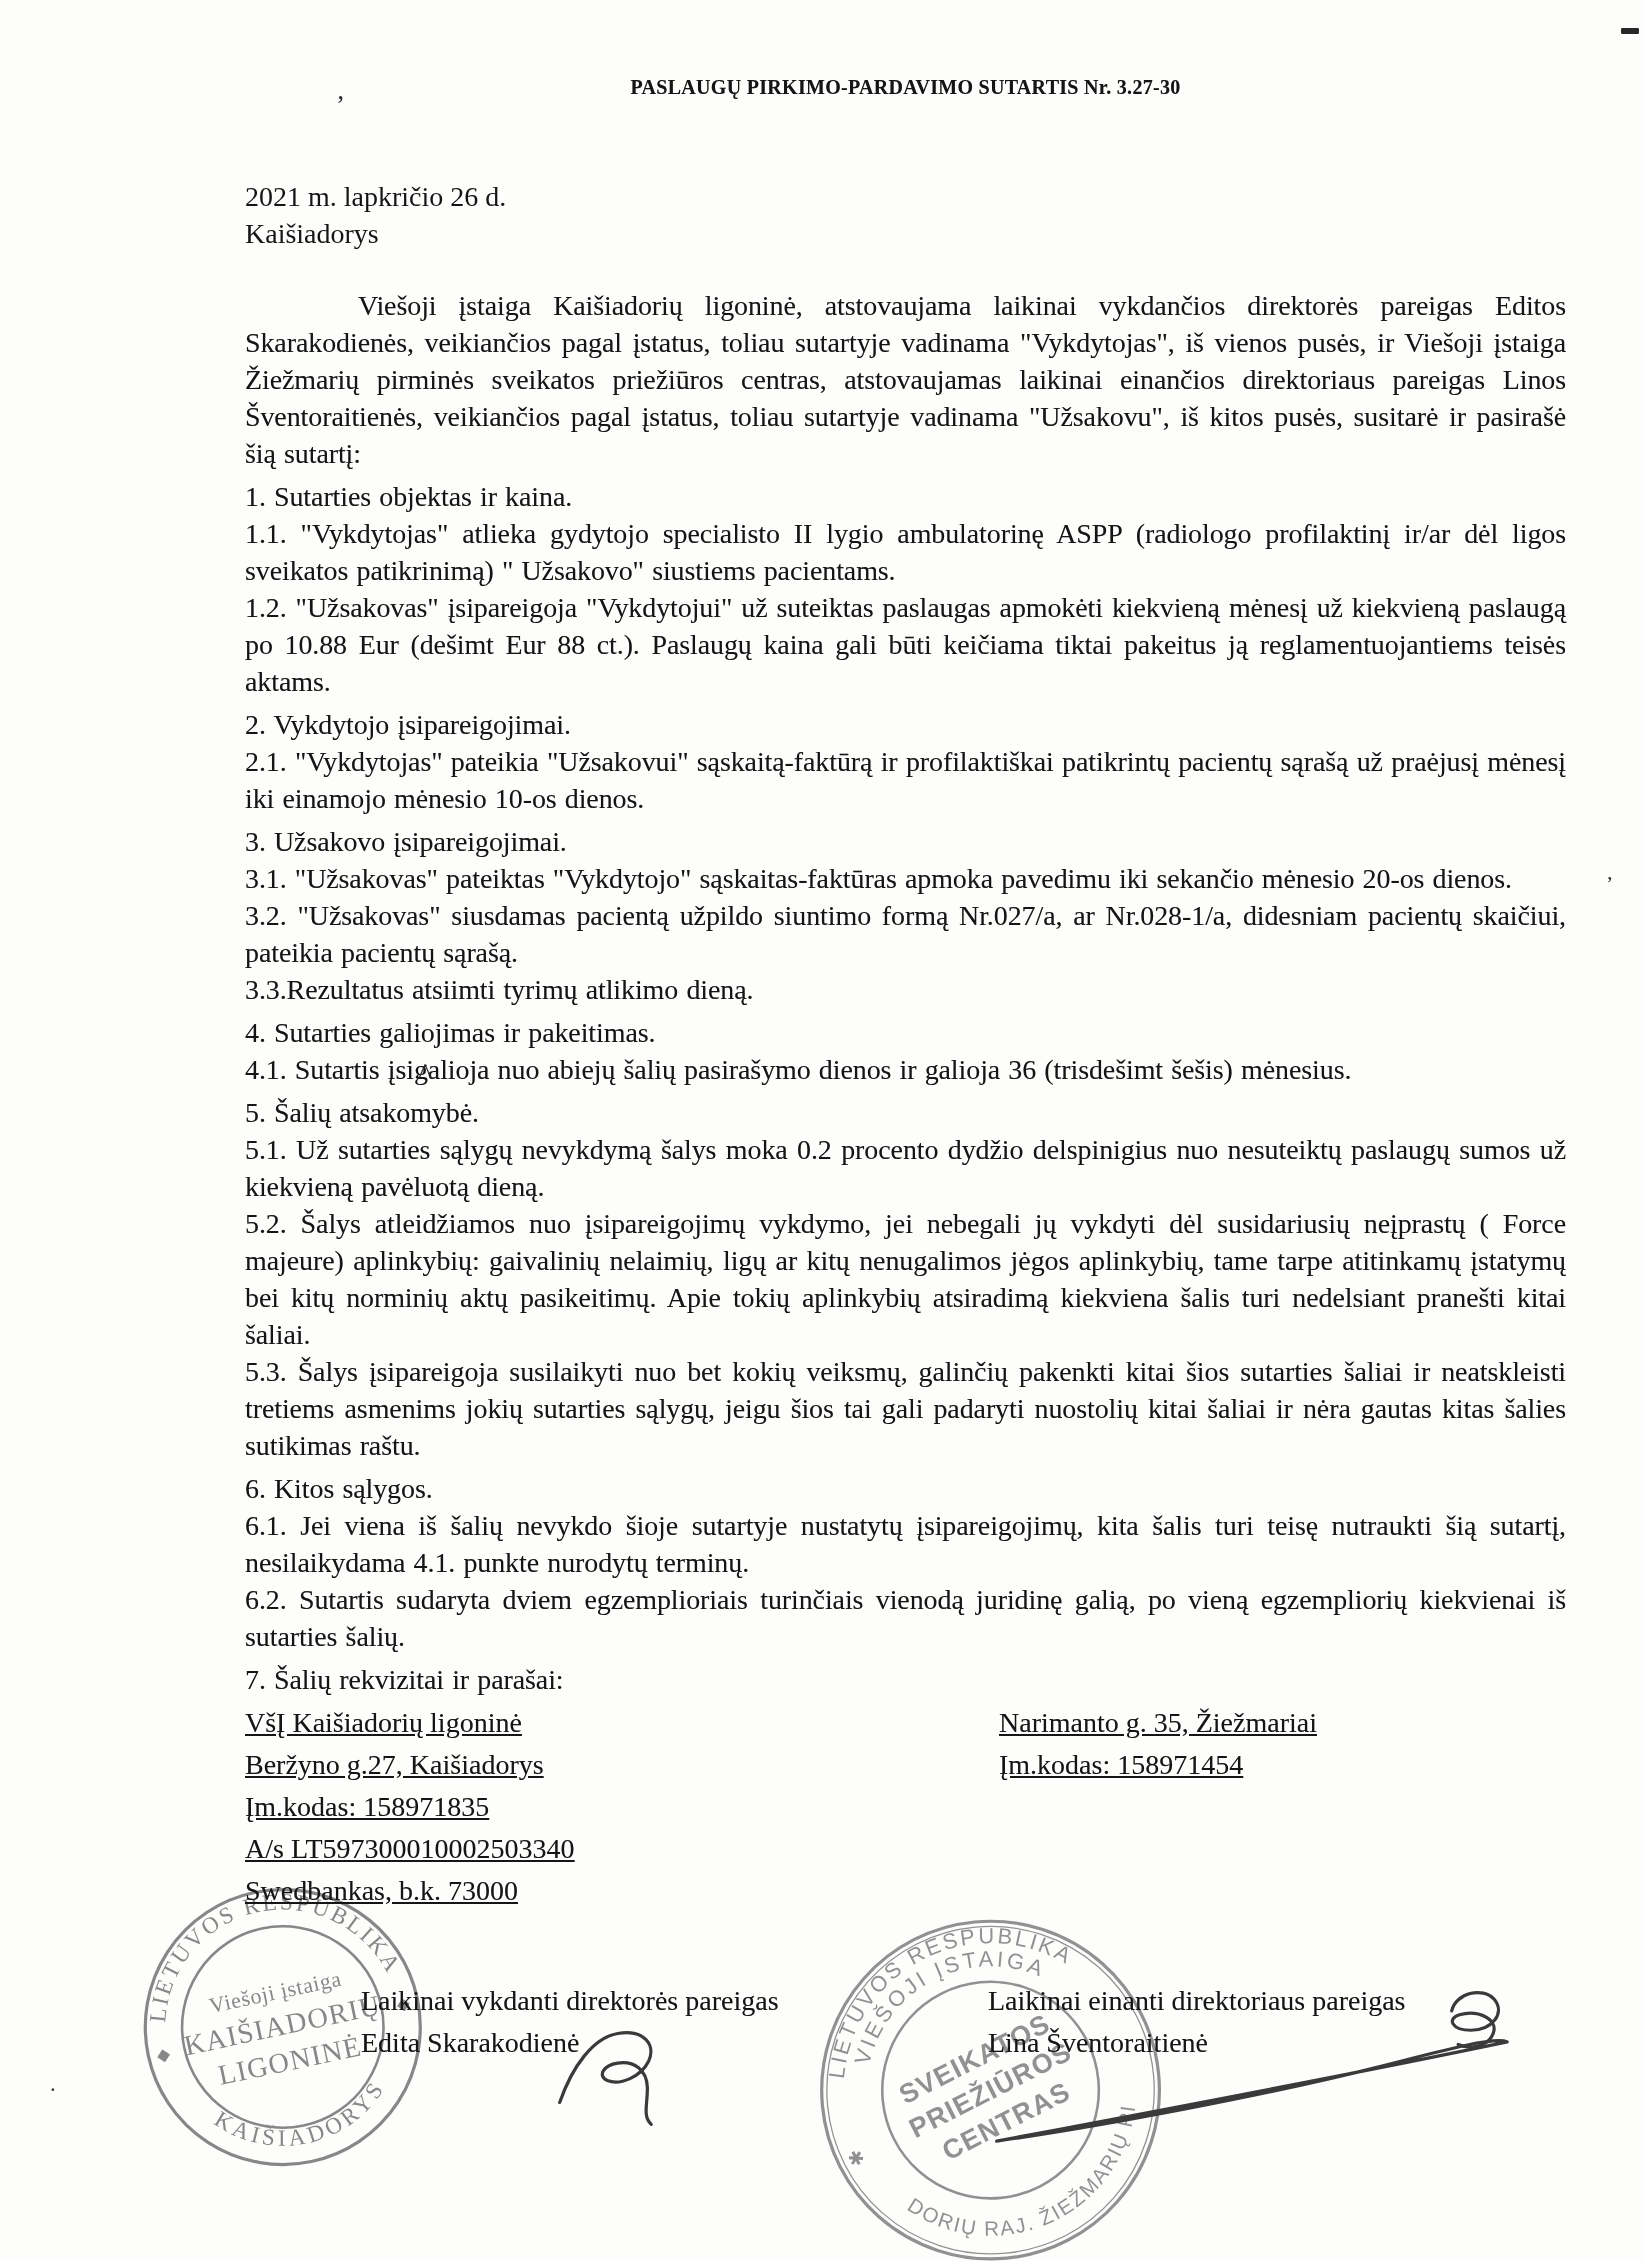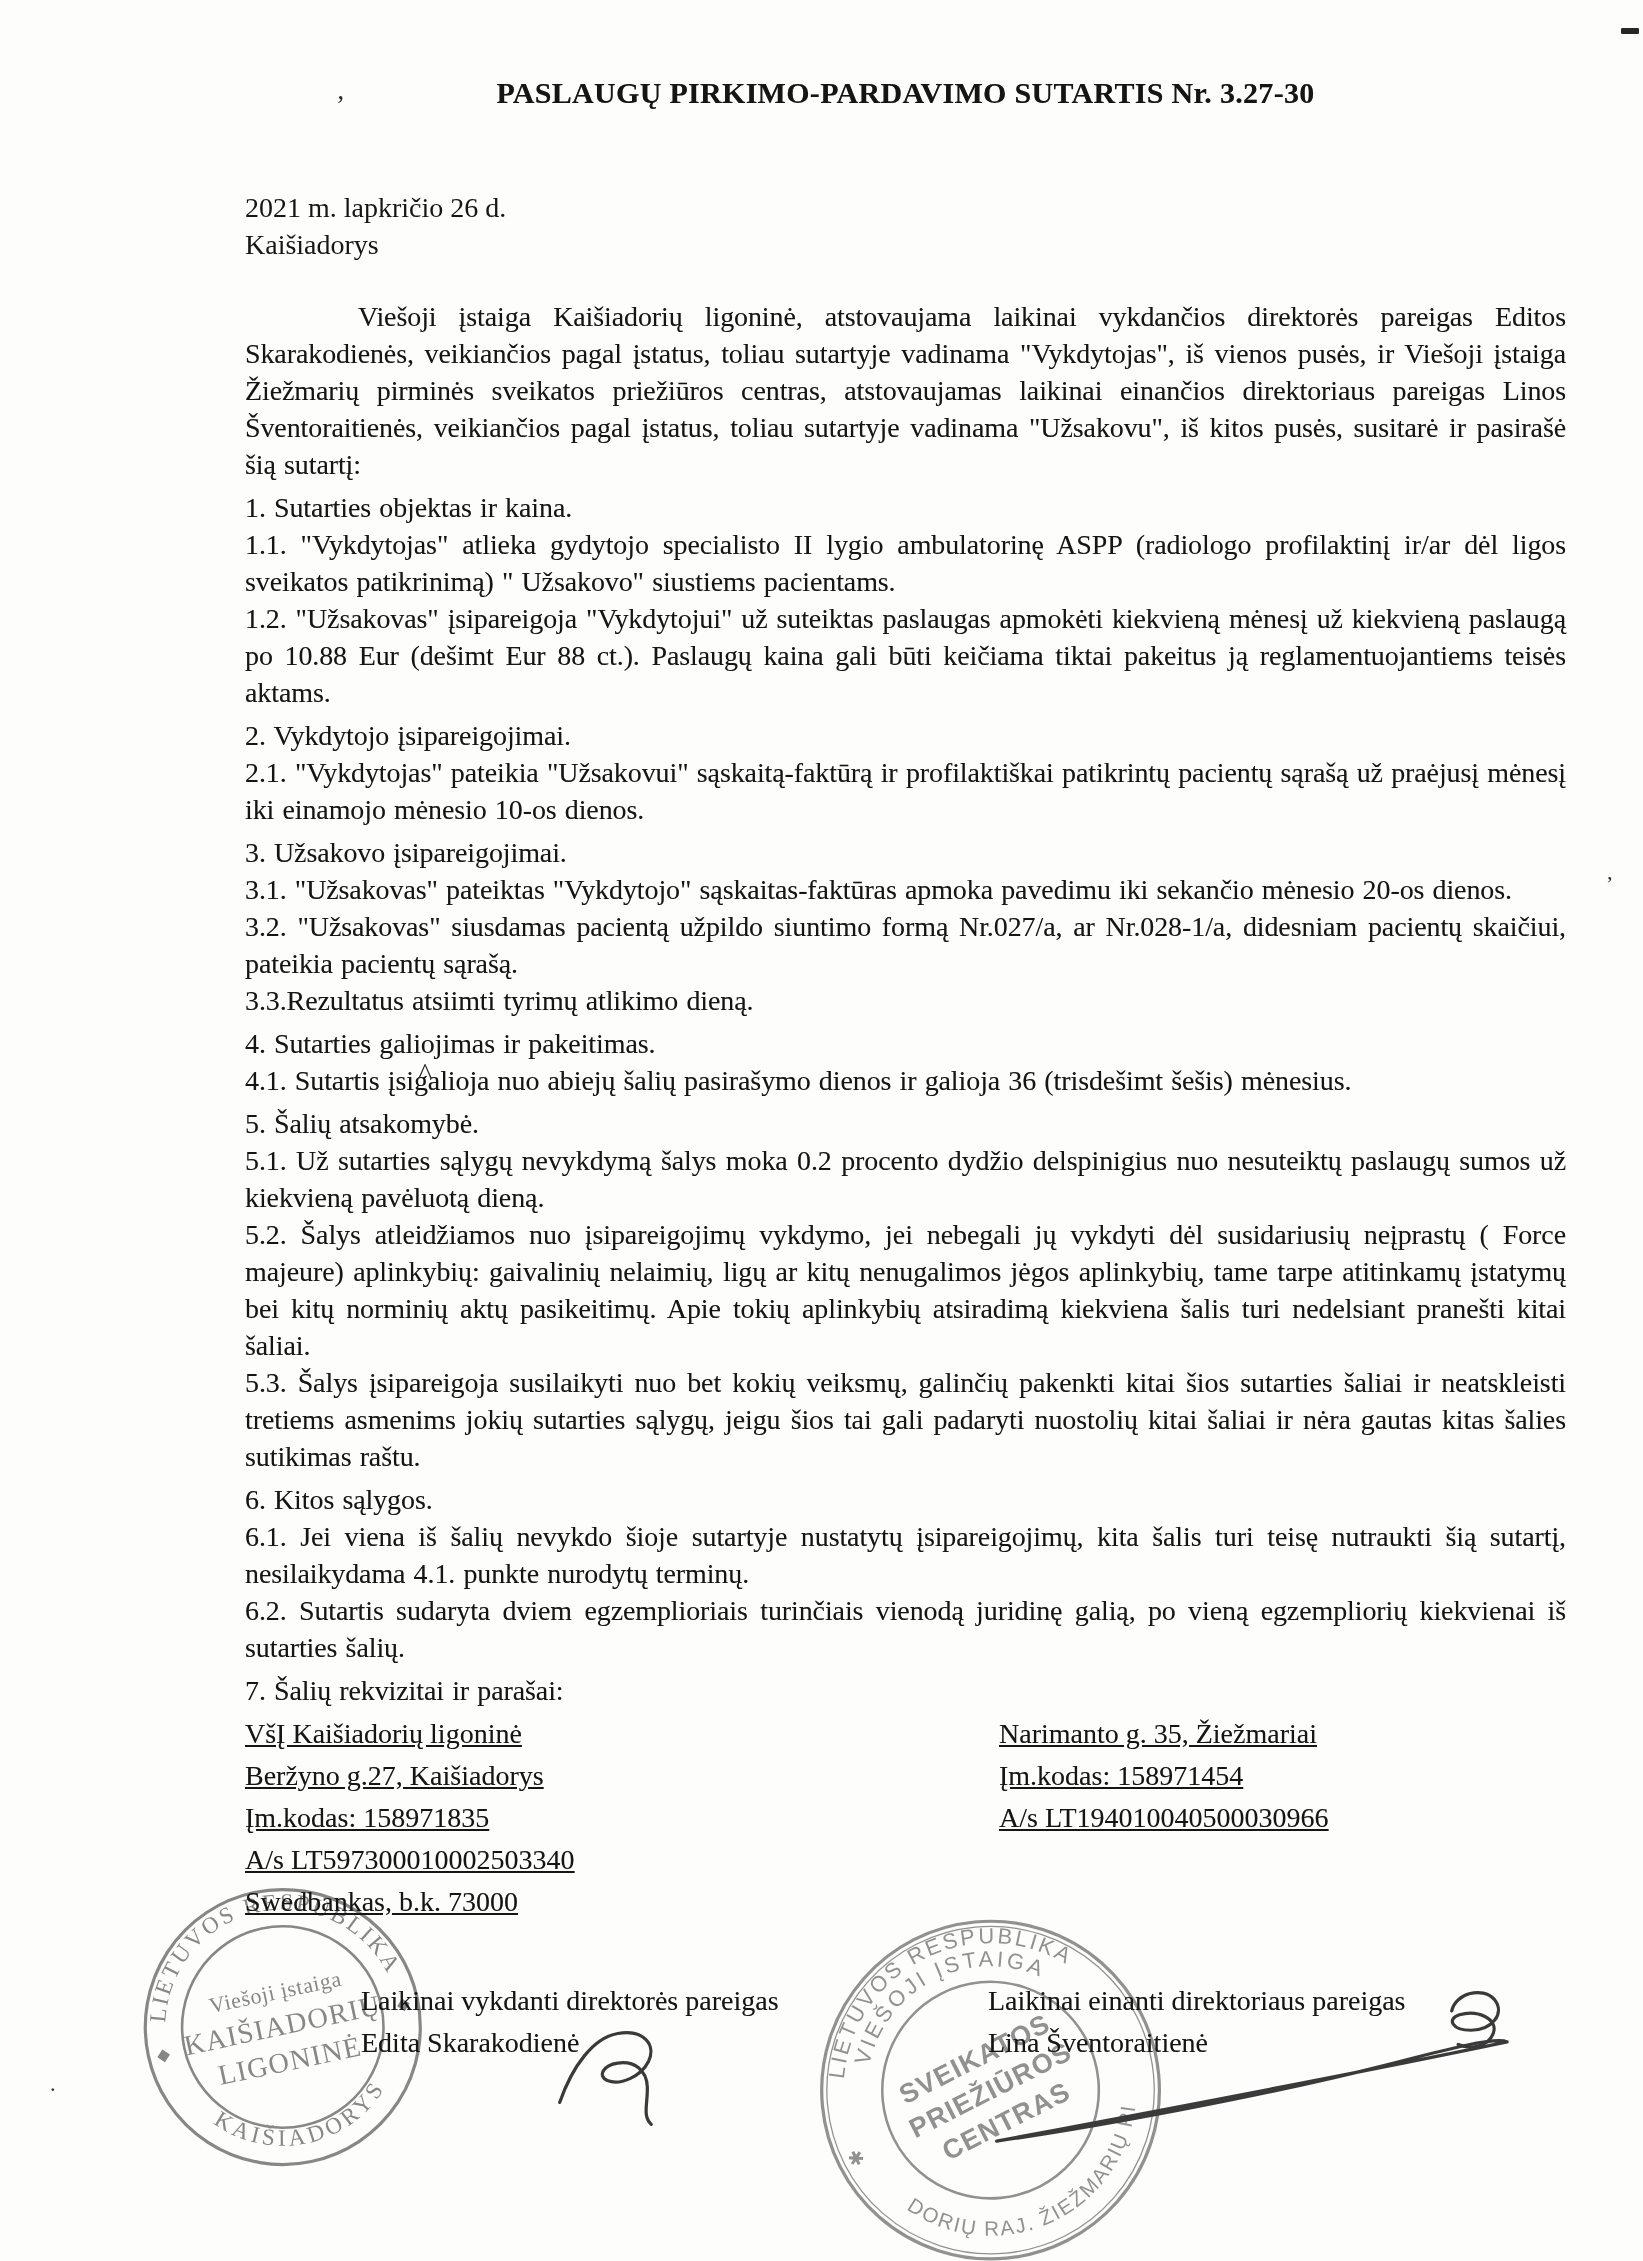--- a/index.html
+++ b/index.html
@@ -15,21 +15,21 @@
   .content{
     position:relative;
     margin-left:245px;
     width:1321px;
     z-index:2;
   }
   .doc-title{
     padding-top:76px;
     text-align:center;
     font-weight:bold;
-    font-size:30px;
+    font-size:20px;
     letter-spacing:0.3px;
     text-shadow:0 0 0.6px rgba(0,0,0,.4);
   }
   .date-row{
     margin-top:79px;
     display:flex;
     justify-content:space-between;
     font-size:28px;
     line-height:37px;
     flex-direction:column;
@@ -124,21 +124,20 @@
       <div class="req-col left" id="req-left">
           <div>VšĮ Kaišiadorių ligoninė</div>
           <div>Beržyno g.27, Kaišiadorys</div>
           <div>Įm.kodas: 158971835</div>
           <div>A/s LT597300010002503340</div>
           <div>Swedbankas, b.k. 73000</div>
         </div>
       <div class="req-col right" id="req-right">
           <div>Narimanto g. 35, Žiežmariai</div>
           <div>Įm.kodas: 158971454</div>
-          <div>A/s LT194010040500030966</div>
         </div>
     </div>
   </div>
 
   <div class="sig-label" style="left:361px;top:1982px;">Laikinai vykdanti direktorės pareigas</div>
   <div class="sig-label" style="left:361px;top:2024px;">Edita Skarakodienė</div>
   <div class="sig-label" style="left:988px;top:1982px;">Laikinai einanti direktoriaus pareigas</div>
   <div class="sig-label" style="left:988px;top:2024px;">Lina Šventoraitienė</div>
 
   <div class="stamp stamp-left" id="stamp-left"><svg width="284" height="284" viewBox="0 0 440 440">

